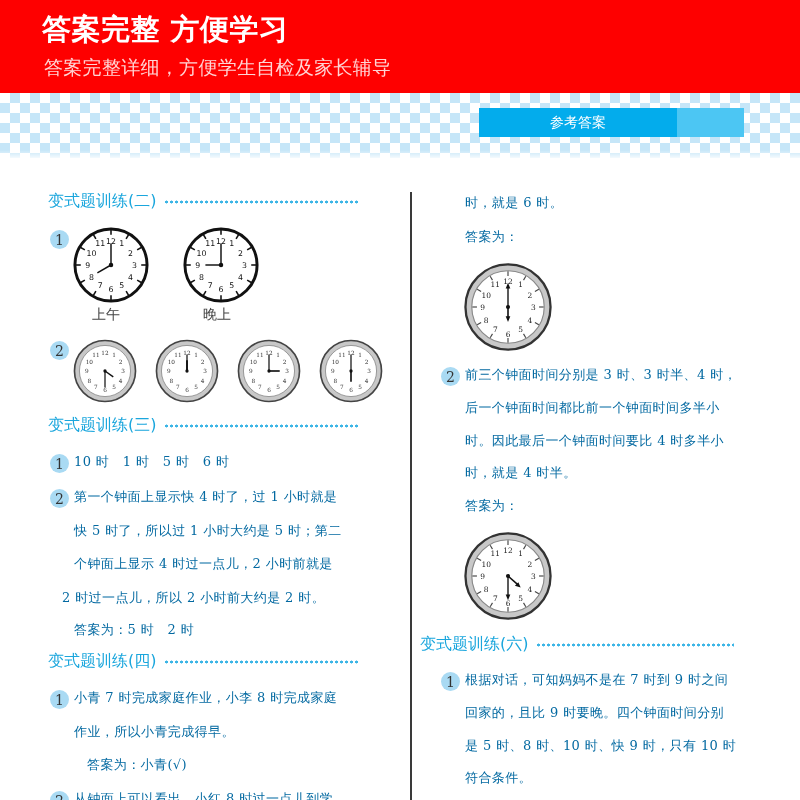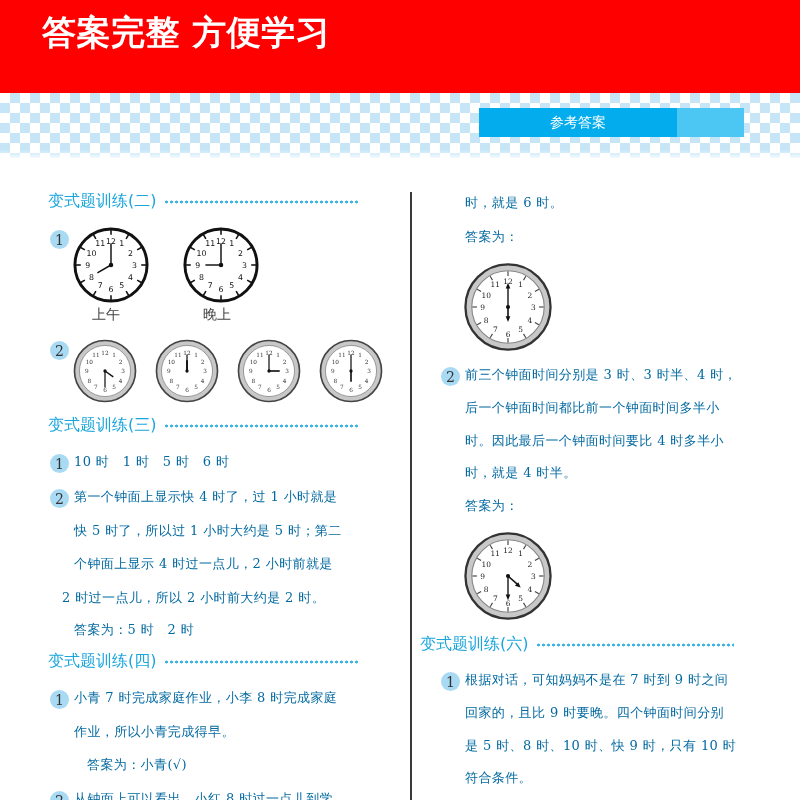--- a/index.html
+++ b/index.html
@@ -1,19 +1,19 @@
 <!DOCTYPE html>
 <html><head>
 <meta charset="utf-8">
 <style>
 *{box-sizing:border-box;margin:0;padding:0}
 html,body{width:800px;height:800px;overflow:hidden;background:#fff}
 body{position:relative;font-family:"DejaVu Serif","Liberation Serif",serif;color:#3a3a3a}
 .banner{position:absolute;left:0;top:0;width:800px;height:93px;background:#fe0000}
-.banner .t1{position:absolute;left:42px;top:10px;font-family:"DejaVu Sans","Liberation Sans",sans-serif;font-weight:bold;font-size:34px;color:#fff;letter-spacing:0.5px}
+.banner .t1{position:absolute;left:42px;top:10px;font-family:"DejaVu Sans","Liberation Sans",sans-serif;font-weight:bold;font-size:29px;color:#fff;letter-spacing:0.5px}
 .banner .t2{position:absolute;left:44px;top:55px;font-family:"DejaVu Sans","Liberation Sans",sans-serif;font-size:19px;color:#ffd4d4;letter-spacing:0.3px}
 .checker{position:absolute;left:0;top:93px;width:800px;height:65px;
 background-color:#fff;
 background-image:
  linear-gradient(45deg,#c6e6f8 25%,transparent 25%,transparent 75%,#c6e6f8 75%),
  linear-gradient(45deg,#c6e6f8 25%,transparent 25%,transparent 75%,#c6e6f8 75%);
 background-size:20px 20px;background-position:0 0,10px 10px}
 .checker-fade{position:absolute;left:0;top:150px;width:800px;height:10px;background:linear-gradient(#ffffff00,#fff)}
 .answer-bar{position:absolute;left:479px;top:108px;width:265px;height:29px;background:#4cc6f3;display:flex}
 .answer-bar .dark{width:198px;height:100%;background:#03acec;color:#fff;font-family:"DejaVu Sans","Liberation Sans",sans-serif;font-size:14px;display:flex;align-items:center;justify-content:center}
@@ -24,20 +24,21 @@
 .badge{position:absolute;width:19px;height:19px;border-radius:50%;background:#a9daf3;color:#333;font-size:14px;display:flex;align-items:center;justify-content:center;font-family:"DejaVu Serif","Liberation Serif",serif}
 .line{position:absolute;font-size:13px;white-space:nowrap;color:#0369a1;letter-spacing:0.4px}
 .caption{position:absolute;font-family:"DejaVu Sans","Liberation Sans",sans-serif;font-size:14px;color:#444}
 .clock{position:absolute}
 </style>
 </head>
 <body>
 
 <div class="banner">
   <div class="t1">答案完整 方便学习</div>
+  <div class="t2">答案完整详细，方便学生自检及家长辅导</div>
 </div>
 <div class="checker"></div>
 <div class="checker-fade"></div>
 <div class="answer-bar">
   <div class="dark">参考答案</div>
 </div>
 
 <div class="divider"></div>
 
 <div class="sec-title" style="left:48px;top:191px">

